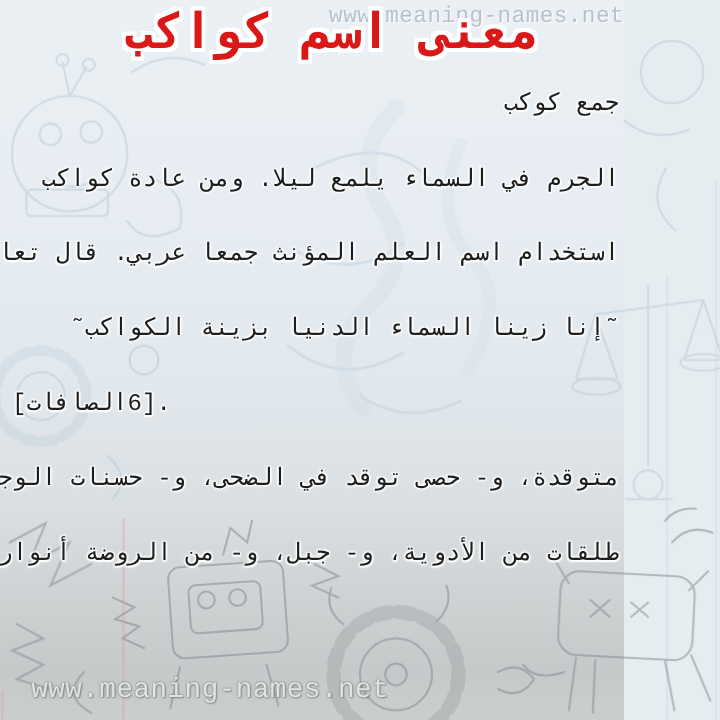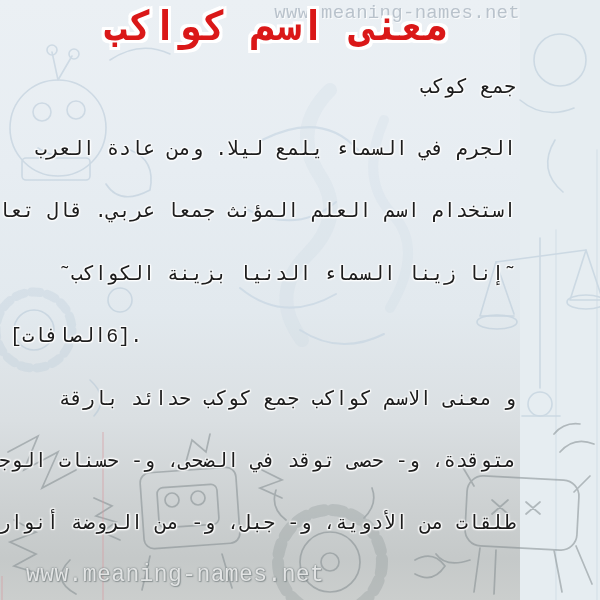--- a/index.html
+++ b/index.html
@@ -121,22 +121,21 @@
     </g>
   </svg>
 
   <div class="watermark-top">www.meaning-names.net</div>
   <div class="watermark-bottom">www.meaning-names.net</div>
 
   <div class="page-title">معنى اسم كواكب</div>
 
   <div class="body-text">
     <div class="text-line" dir="rtl">جمع كوكب</div>
-    <div class="text-line" dir="rtl">الجرم في السماء يلمع ليلا. ومن عادة العرب</div>
+    <div class="text-line" dir="rtl">الجرم في السماء يلمع ليلا. ومن عادة كواكب</div>
     <div class="text-line" dir="rtl">استخدام اسم العلم المؤنث جمعا عربي. قال تعالى</div>
     <div class="text-line" dir="rtl">˜إنا زينا السماء الدنيا بزينة الكواكب˜</div>
     <div class="text-line" dir="ltr">[الصافات‎6].</div>
-    <div class="text-line" dir="rtl">و معنى الاسم كواكب جمع كوكب حدائد بارقة</div>
     <div class="text-line" dir="rtl">متوقدة، و- حصى توقد في الضحى، و- حسنات الوجه، و-</div>
     <div class="text-line" dir="rtl">طلقات من الأدوية، و- جبل، و- من الروضة أنوارها،</div>
   </div>
 
 </div>
 
 </body></html>

